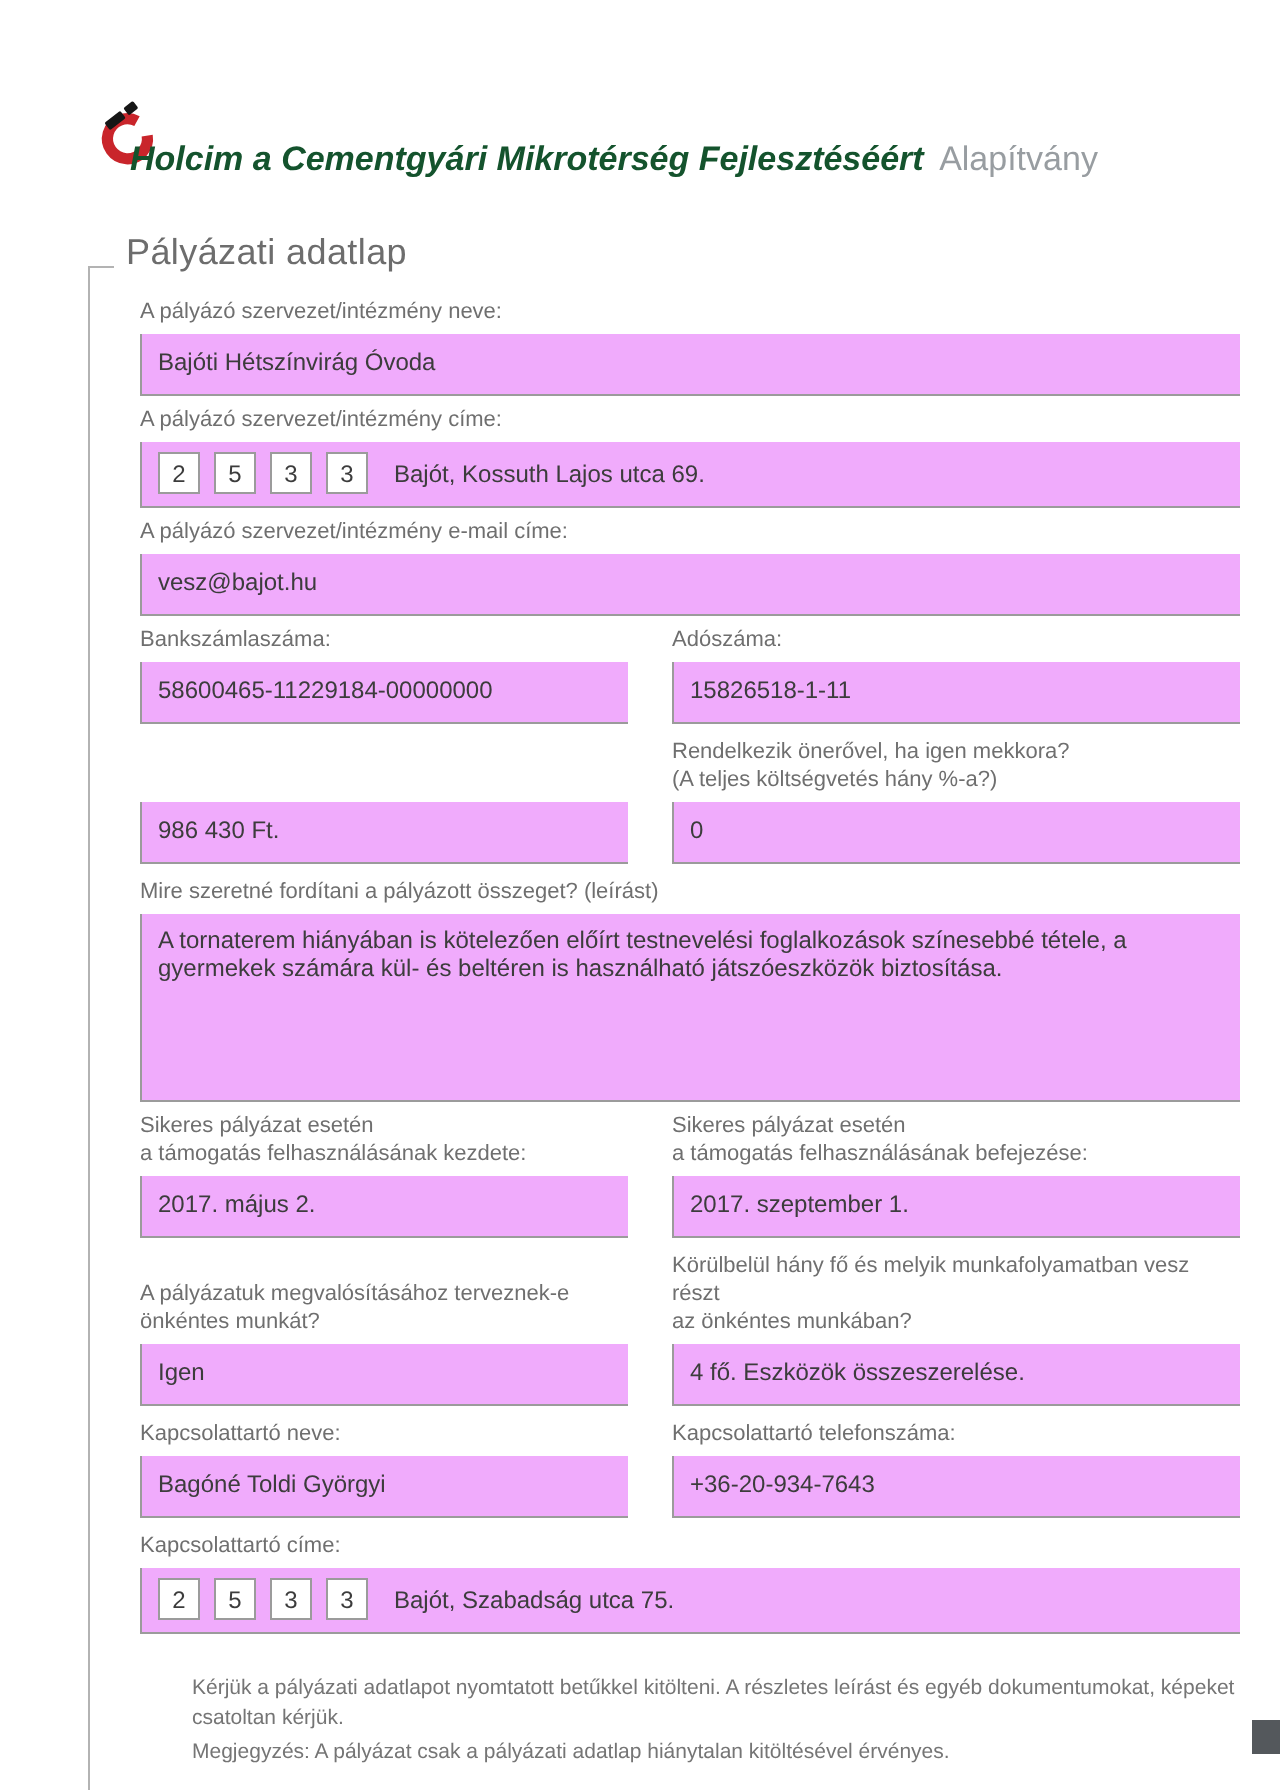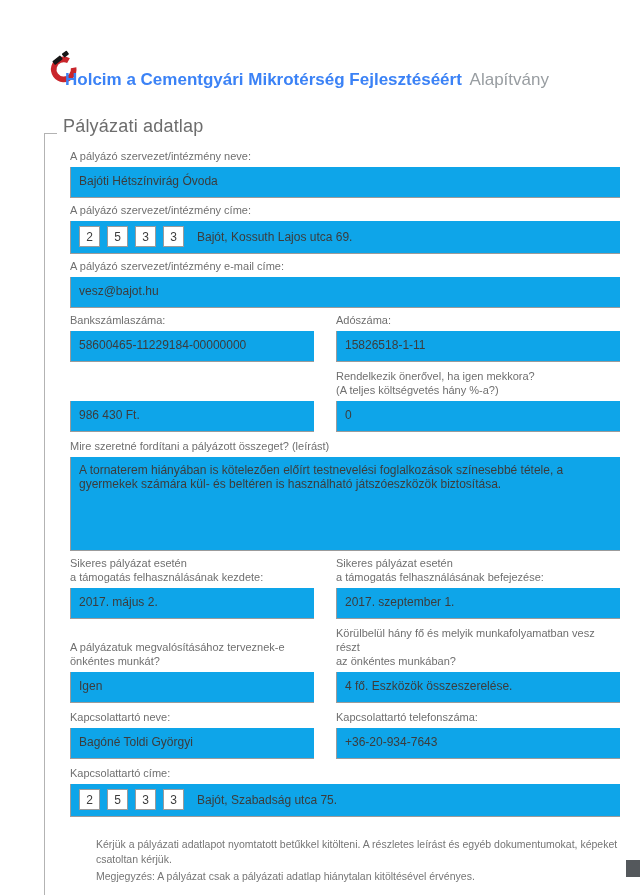--- a/index.html
+++ b/index.html
@@ -5,37 +5,37 @@
   html,body { margin:0; padding:0; background:#fff; }
   .page {
     position:relative; width:644px; height:895px; background:#ffffff;
     font-family:"Liberation Sans", sans-serif; overflow:hidden;
   }
 
   
   .header { position:absolute; top:48px; left:48px; height:44px; }
   .logo { position:absolute; top:0; left:0; width:32px; height:38px; }
   .titleline { position:absolute; left:17px; top:22px; white-space:nowrap; font-size:17px; }
-  .title-strong { font-weight:bold; color:#3b82f6; }
+  .title-strong { font-weight:bold; color:#14532d;font-style:italic; }
   .title-light { font-weight:normal; color:#989da1; margin-left:3px; }
 
   
   .sheet { position:absolute; top:116px; left:44px; width:576px; }
   .sheet::before { content:""; position:absolute; left:0; top:17px; height:762px; border-left:1px solid #b3b3b3; }
   .legend-tick { position:absolute; left:0; top:17px; width:13px; border-top:1px solid #b3b3b3; }
   .legend { margin:0 0 0 19px; font-size:18px; font-weight:400; color:#6d6d6d; letter-spacing:0.2px; }
 
   .sheet-body { margin:12px 0 0 26px; width:550px; }
 
   .field { margin-bottom:5px; }
   .label { font-size:11px; color:#6f6f6f; line-height:14px; margin-bottom:4px; white-space:pre-line; }
   .input {
     border-left:1px solid #9b9b9b; border-bottom:1px solid #9b9b9b;
     padding:7px 8px 9px 8px; font-size:12px; color:#3c3c3c; line-height:14px;
-    min-height:14px; background:#0ea5e9;
+    min-height:14px; background:#f0abfc;
   }
   .input.tall { min-height:78px; padding-top:6px; }
 
   .row { display:flex; align-items:flex-end; margin-bottom:7px; }
   .row .field { margin-bottom:0; }
   .col-l { width:244px; }
   .col-r { flex:1; margin-left:22px; }
 
   .postal-row { display:flex; align-items:center; padding-top:5px; padding-bottom:6px; }
   .pbox {

